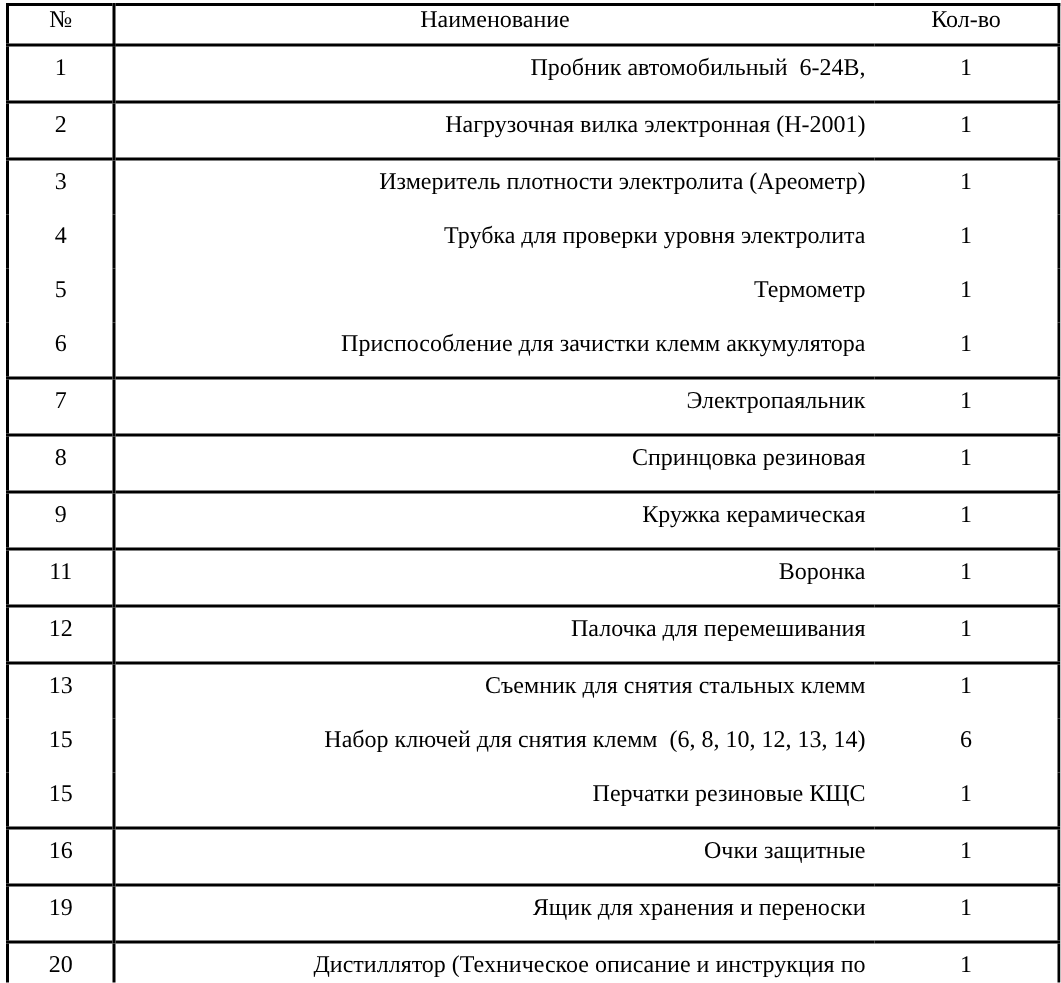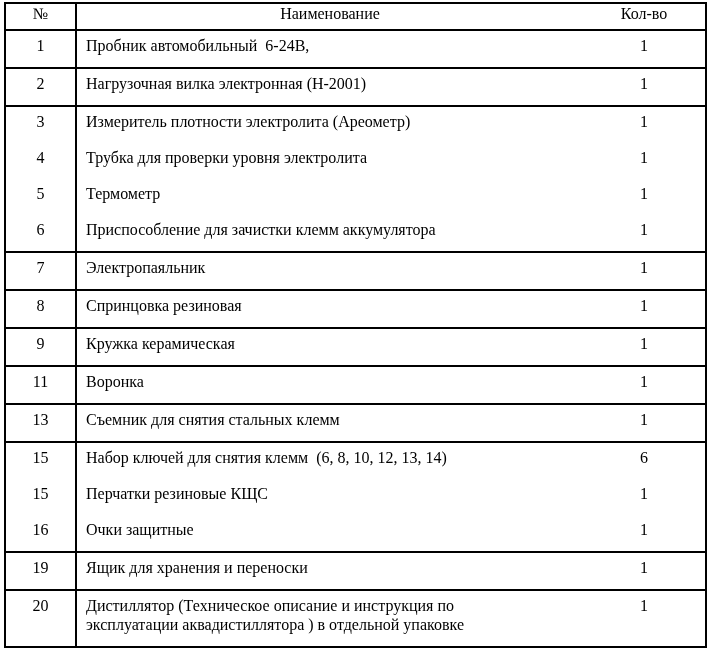--- a/index.html
+++ b/index.html
@@ -58,21 +58,21 @@
   tbody tr:nth-child(5) td,
   tbody tr:nth-child(6) td,
   tbody tr:nth-child(13) td,
   tbody tr:nth-child(14) td { border-top: none; }
 
   td.cell-num {
     text-align: center;
     padding-top: 5px;
   }
   td.cell-name {
-    text-align: left;
+    text-align: right;
     padding: 5px 6px 12px 9px;
     white-space: pre-wrap;
   }
   td.cell-qty {
     text-align: center;
     padding-top: 5px;
   }
 </style>
 </head>
 <body>
@@ -135,20 +135,25 @@
     <td class="c1 cell-num">9</td>
     <td class="c2 cell-name">Кружка керамическая</td>
     <td class="c3 cell-qty">1</td>
   </tr>
       <tr>
     <td class="c1 cell-num">11</td>
     <td class="c2 cell-name">Воронка</td>
     <td class="c3 cell-qty">1</td>
   </tr>
       <tr>
+    <td class="c1 cell-num">12</td>
+    <td class="c2 cell-name">Палочка для перемешивания</td>
+    <td class="c3 cell-qty">1</td>
+  </tr>
+      <tr>
     <td class="c1 cell-num">13</td>
     <td class="c2 cell-name">Съемник для снятия стальных клемм</td>
     <td class="c3 cell-qty">1</td>
   </tr>
       <tr>
     <td class="c1 cell-num">15</td>
     <td class="c2 cell-name">Набор ключей для снятия клемм  (6, 8, 10, 12, 13, 14)</td>
     <td class="c3 cell-qty">6</td>
   </tr>
       <tr>

